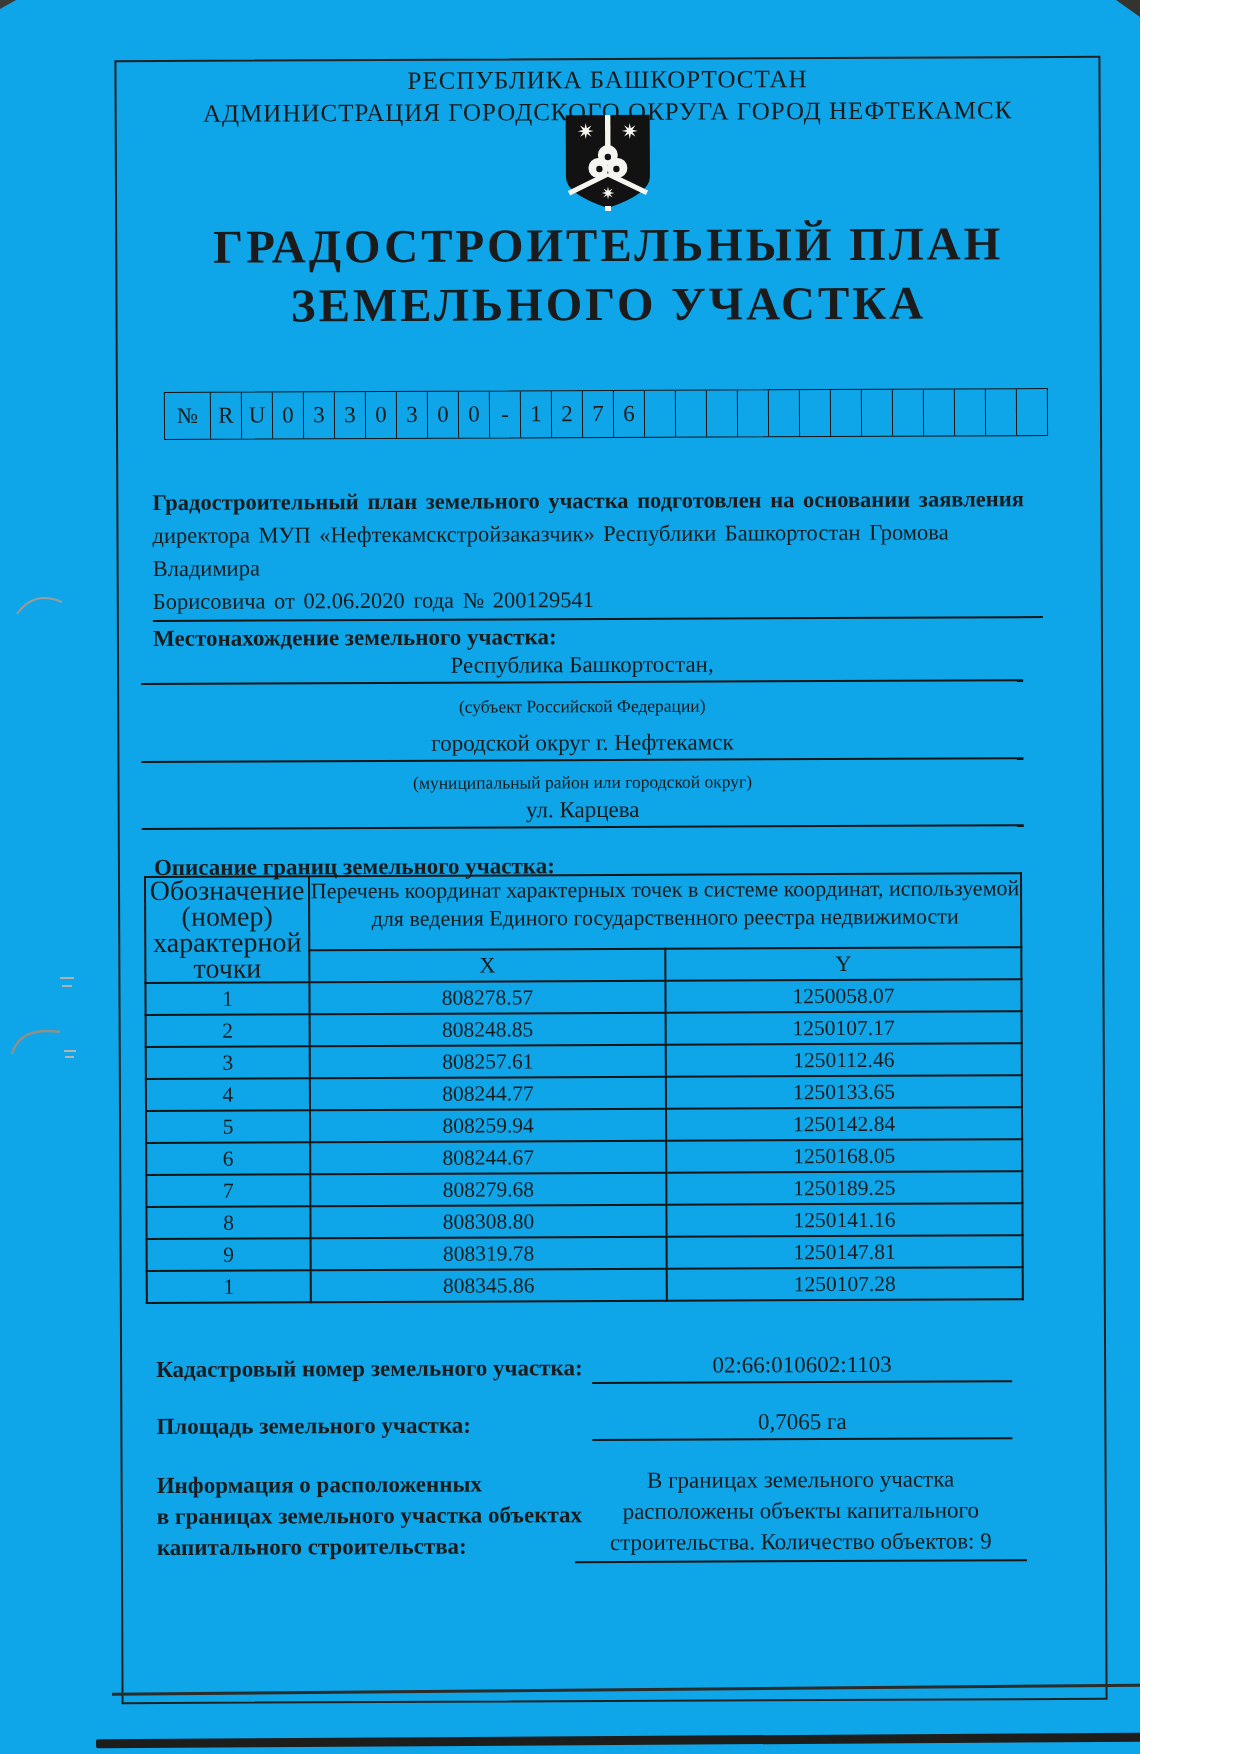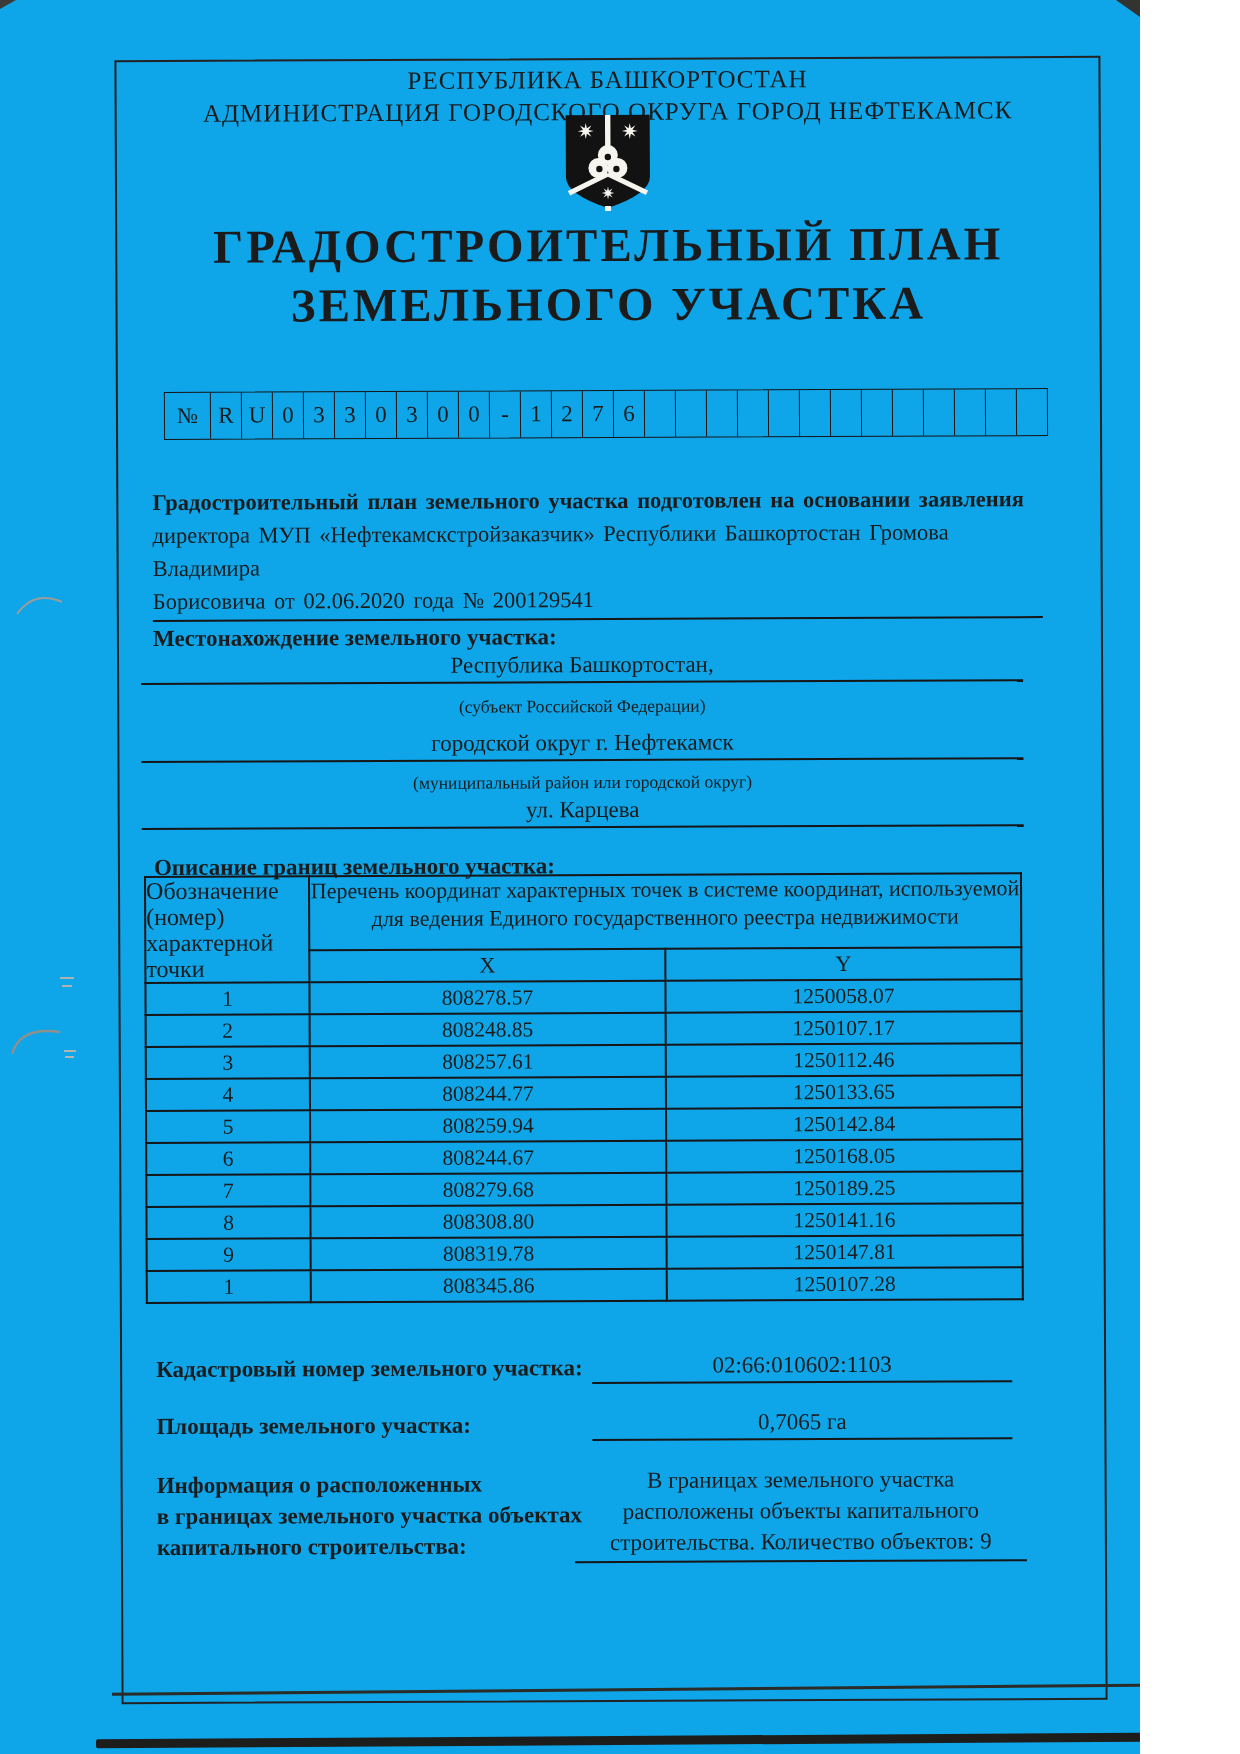--- a/index.html
+++ b/index.html
@@ -37,21 +37,21 @@
   .loc-v2{top:670px;}
   .loc-v3{top:737px;}
   .caption{position:absolute; left:22px; width:882px; text-align:center; font-size:17.5px; white-space:nowrap;}
   .loc-c1{top:636px;}
   .loc-c2{top:712px;}
   .desc-head{top:793px;}
   
   table.coords{position:absolute; top:814px; left:24px; width:878px; border-collapse:collapse;
                table-layout:fixed;}
   table.coords td, table.coords th{border:2px solid #161616; font-weight:normal; padding:0;}
-  th.c1head{width:162px; font-size:24px; line-height:26px; padding:2px 8px; vertical-align:top; text-align:left;}
+  th.c1head{width:162px; font-size:28px; line-height:26px; padding:2px 8px; vertical-align:top; text-align:center;}
   th.bighead{font-size:22px; line-height:28px; padding:4px 26px 8px; text-align:center; vertical-align:top;}
   .xyrow th{height:30px; font-size:22px; text-align:center;}
   th.xcol{width:350px;}
   th.ycol{width:366px;}
   table.coords td{height:30px; font-size:21.5px; text-align:center;}
   
   .cad-label{top:1295px;}
   .area-label{top:1352px;}
   .field-value{position:absolute; left:470px; width:420px; text-align:center; font-size:23px;
                border-bottom:2px solid #161616; padding-bottom:3px; white-space:nowrap;}

